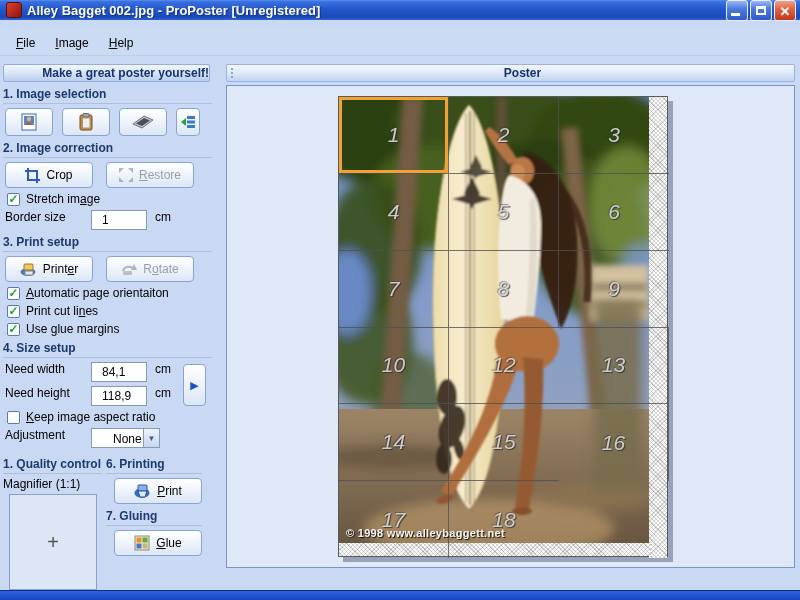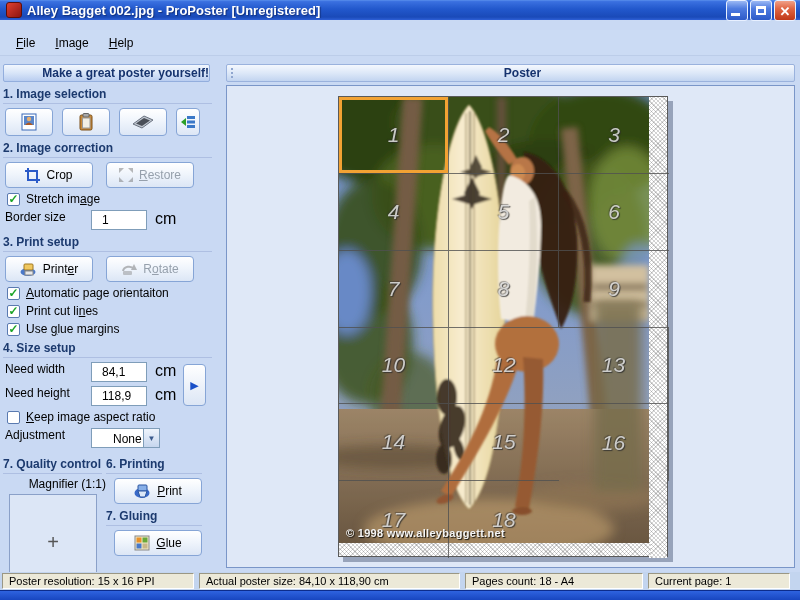--- a/index.html
+++ b/index.html
@@ -49,35 +49,35 @@
   .row{display:flex;margin:4px 0 4px 2px;}
   .btnrow{display:flex;align-items:center;gap:13px;margin:4px 0 4px 2px;}
   .cbrow{display:flex;align-items:center;gap:6px;margin:4px 0 4px 4px;font-size:12px;color:#000;}
   .cbrow u{text-decoration:underline;}
   .cb{width:13px;height:13px;border:1px solid #5a7ab0;background:#fff;flex:0 0 auto;
     font-size:12px;line-height:11px;text-align:center;color:transparent;border-radius:2px;}
   .cb.on{color:#1ca428;font-weight:bold;}
   .flabel{font-size:12px;width:86px;}
   .field{width:56px;height:20px;border:1px solid #7f9db9;background:#fff;font-size:12px;
     padding:2px 4px 2px 10px;font-family:"Liberation Sans",sans-serif;}
-  .funit{font-size:16px;margin-left:8px;}
+  .funit{font-size:12px;margin-left:8px;}
   .sizewrap{position:relative;}
   .sizearrow{position:absolute;right:10px;top:2px;width:23px;height:42px;border:1px solid #86a5d6;border-radius:4px;
     background:linear-gradient(180deg,#ffffff,#dce6f5);color:#1a50c8;font-size:11px;
     display:flex;align-items:center;justify-content:center;}
   .combo{display:flex;align-items:center;}
   .combo .cval{width:52px;height:20px;border:1px solid #7f9db9;border-right:none;background:#fff;
     font-size:12px;padding:2px 21px;line-height:16px;}
   .combo .cbtn{width:17px;height:20px;border:1px solid #7f9db9;
     background:linear-gradient(180deg,#eef4fc,#c6d6ee);font-size:8px;color:#3a5a8c;
     display:flex;align-items:center;justify-content:center;}
   .bottom2col{display:flex;margin-top:4px;}
   .bcol-l{width:103px;}
   .bcol-r{flex:1;padding-right:10px;}
-  .mag-label{font-size:12px;text-align:right;margin:2px 0 3px;}
+  .mag-label{font-size:12px;text-align:left;margin:2px 0 3px;}
   .magbox{width:88px;height:96px;margin-left:6px;border:1px solid #8aa0c8;background:#dce6f6;
     display:flex;align-items:center;justify-content:center;color:#555;font-size:20px;}
   .pbtn{width:88px;height:26px;margin:4px 0 2px 8px;}
 
   
   svg.ic{display:block;}
 
   
   .panel{position:absolute;left:218px;top:56px;width:582px;height:516px;background:#c9d9f3;}
   .panel-header{position:absolute;left:8px;top:8px;right:5px;height:18px;border:1px solid #9ab2dd;border-radius:2px;
@@ -264,21 +264,21 @@
     <div class="row">
       <span class="flabel">Adjustment</span>
       <div class="combo">
         <span class="cval">None</span>
         <span class="cbtn">▼</span>
       </div>
     </div>
 
     <div class="bottom2col">
       <div class="bcol-l">
-        <div class="sec-title">7. Quality control</div>
+        <div class="sec-title">1. Quality control</div>
         <div class="mag-label">Magnifier (1:1)</div>
         <div class="magbox">
           <span>+</span>
         </div>
       </div>
       <div class="bcol-r">
         <div class="sec-title">6. Printing</div>
         <button class="xpbtn pbtn">
           <svg class="ic" width="17" height="15" viewBox="0 0 17 15">
               <ellipse cx="8" cy="9" rx="7.5" ry="5" fill="#3a6ac8"></ellipse>
@@ -451,21 +451,15 @@
             </div>
             <div class="pcell lastcol lastrow">
               <span class="pnum">18</span>
             </div>
           </div>
         <div class="watermark">© 1998 www.alleybaggett.net</div>
       </div>
     </div>
   </div>
 
-  <div class="statusbar">
-    <div class="spanel sp1">Poster resolution: 15 x 16 PPI</div>
-    <div class="spanel sp2">Actual poster size: 84,10 x 118,90 cm</div>
-    <div class="spanel sp3">Pages count: 18 - A4</div>
-    <div class="spanel sp4">Current page: 1</div>
-  </div>
   <div class="strip"></div>
 
 </div>
 
 </body></html>

